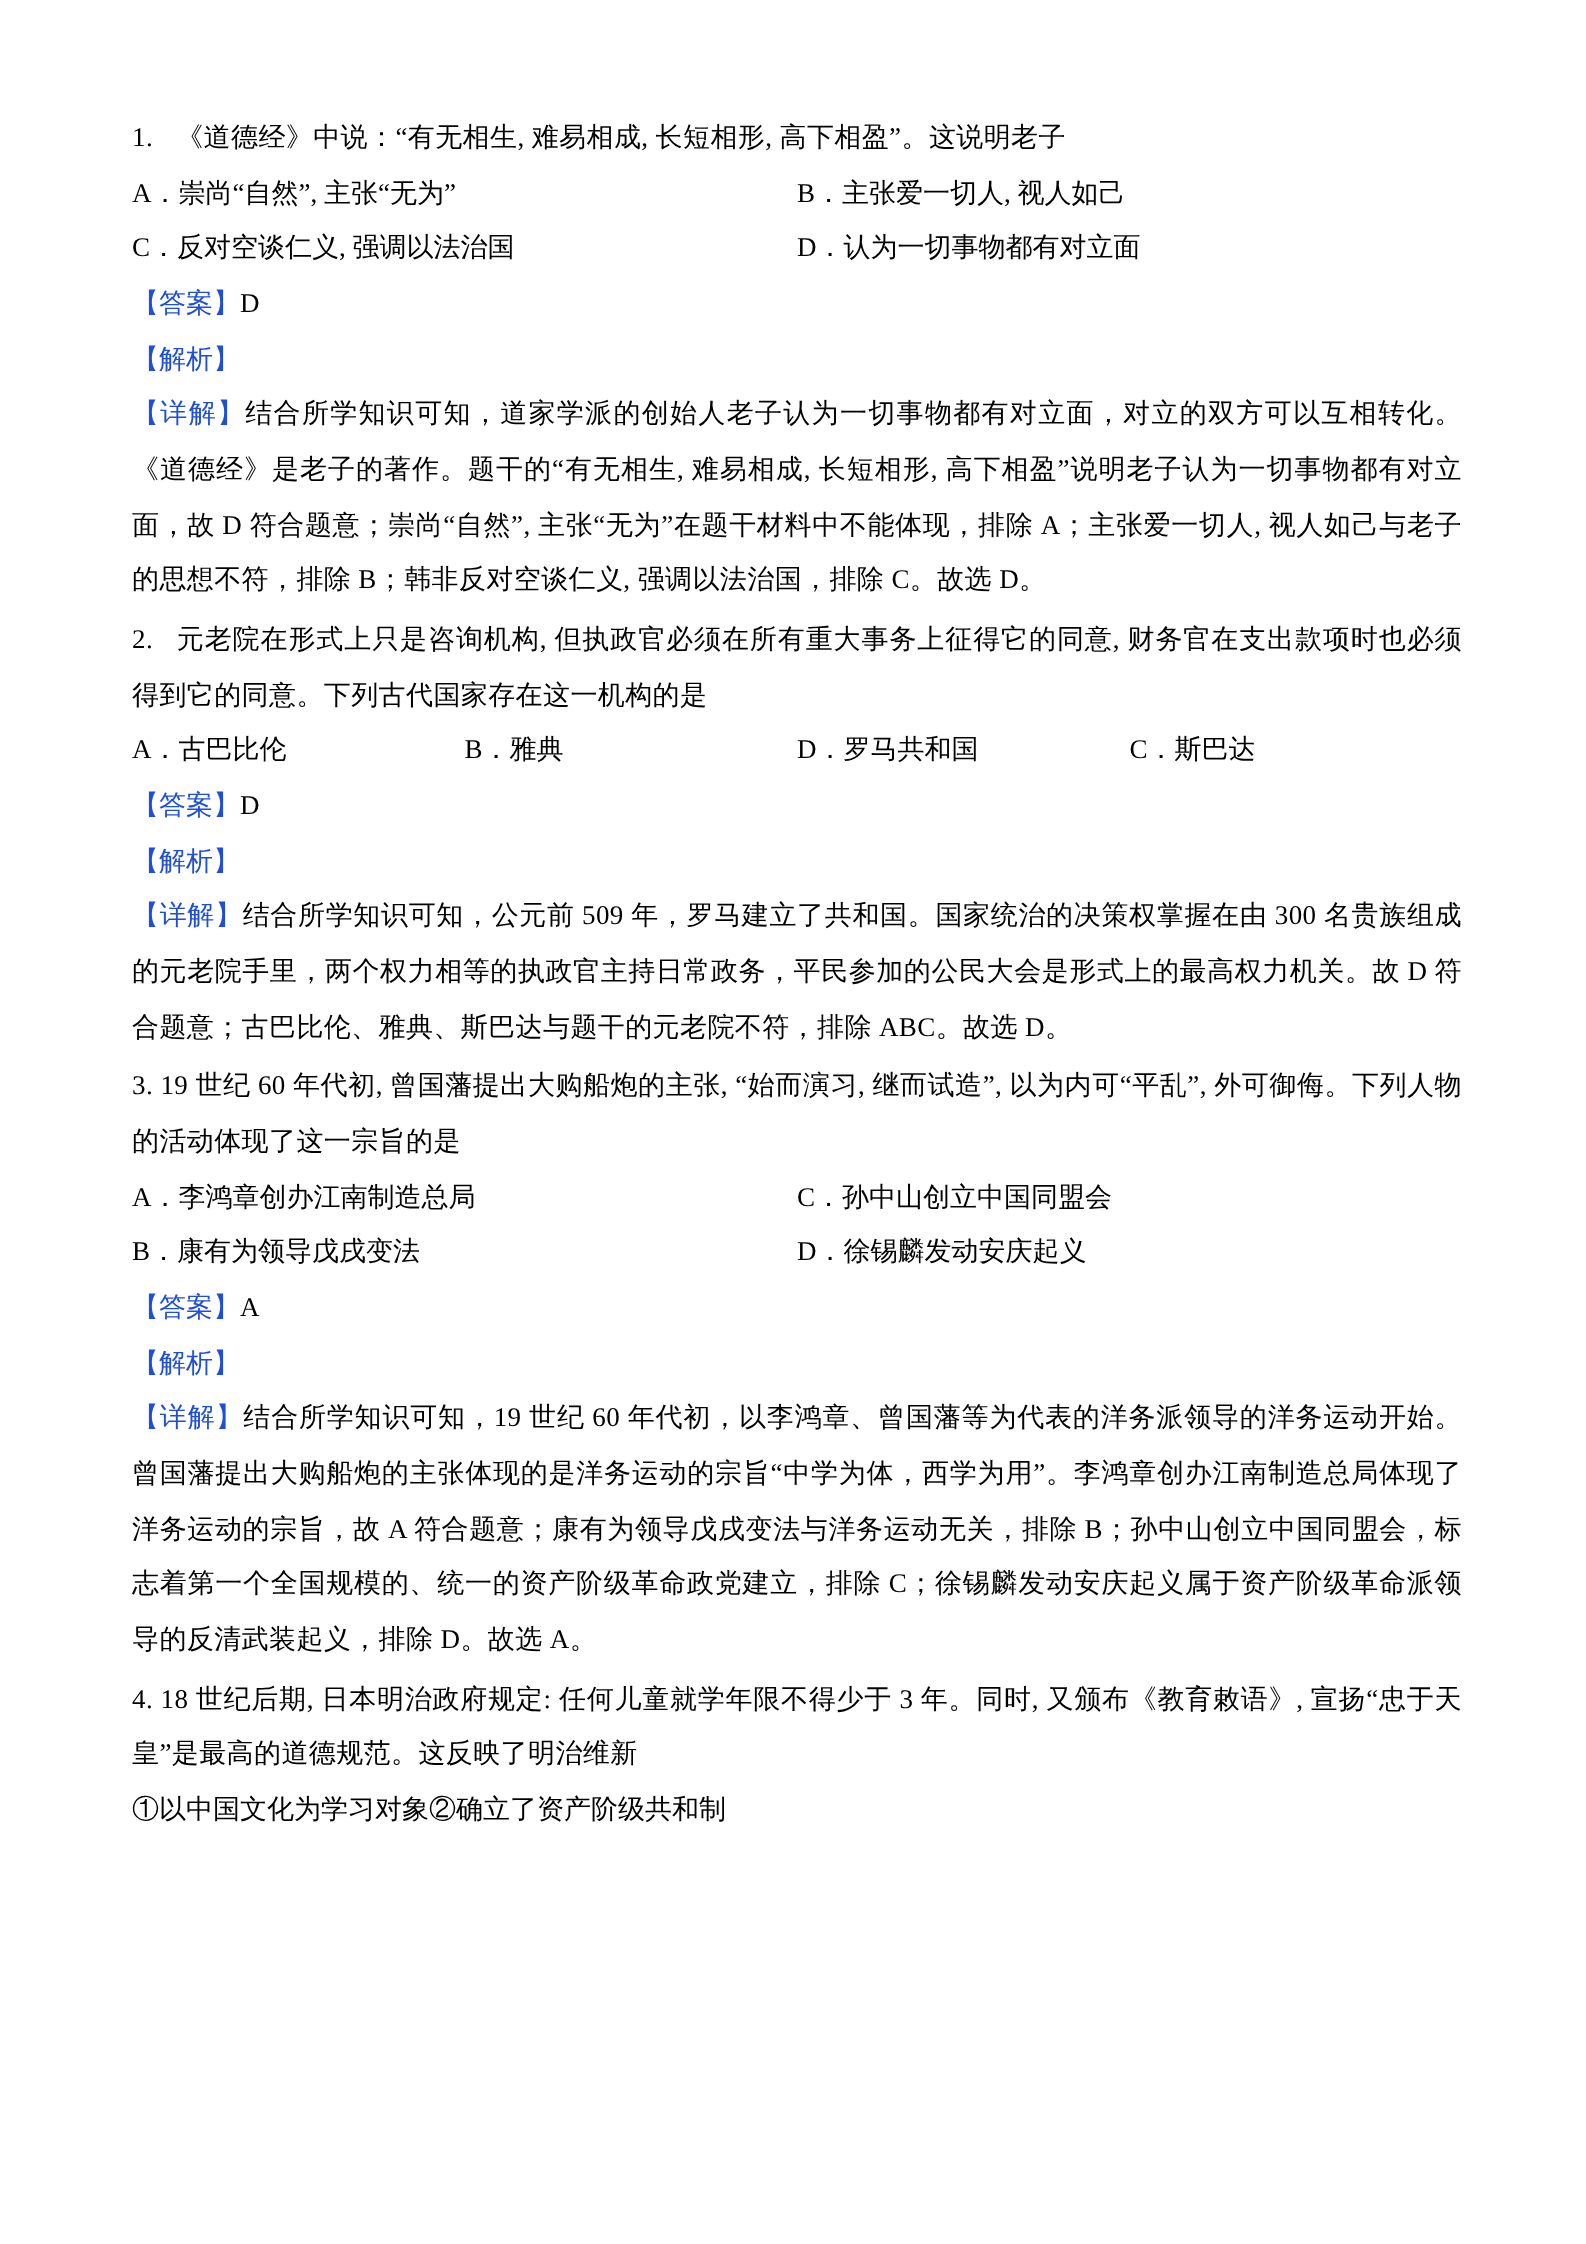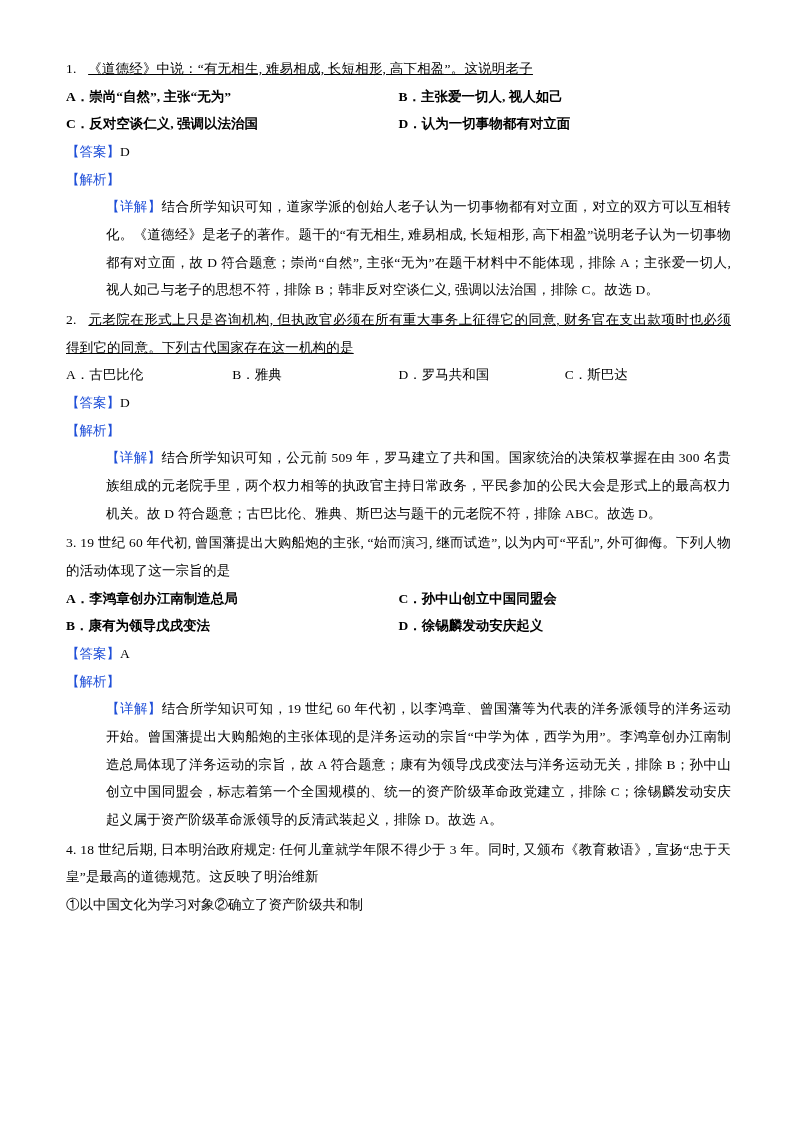--- a/index.html
+++ b/index.html
@@ -28,56 +28,53 @@
     font-size: 13.5px;
     line-height: 2.05;
     text-align: justify;
     letter-spacing: 0.2px;
   }
   .opts-2col {
     display: flex;
     flex-wrap: wrap;
     font-size: 13.5px;
     line-height: 2.05;
-    font-weight: bold;
   }
   .opts-2col .opt {
     width: 50%;
     box-sizing: border-box;
     white-space: nowrap;
   }
   .opts-4col {
     display: flex;
     font-size: 13.5px;
     line-height: 2.05;
     align-items: flex-end;
   }
   .opts-4col .opt {
     width: 25%;
     box-sizing: border-box;
     white-space: nowrap;
   }
   .opt-pad {
     padding-left: 8px;
-    text-decoration: underline;
   }
   .tag {
     color: #1f4fd8;
     font-size: 13.5px;
     line-height: 2.05;
   }
   .tag .ans {
     color: #000000;
   }
   .detail {
     font-size: 13.5px;
     line-height: 2.05;
     text-align: justify;
     letter-spacing: 0.2px;
-    margin-left: 40px;
   }
   .detail .lbl {
     color: #1f4fd8;
   }
   .sub-line {
     font-size: 13.5px;
     line-height: 2.05;
     text-align: justify;
   }
 </style>

